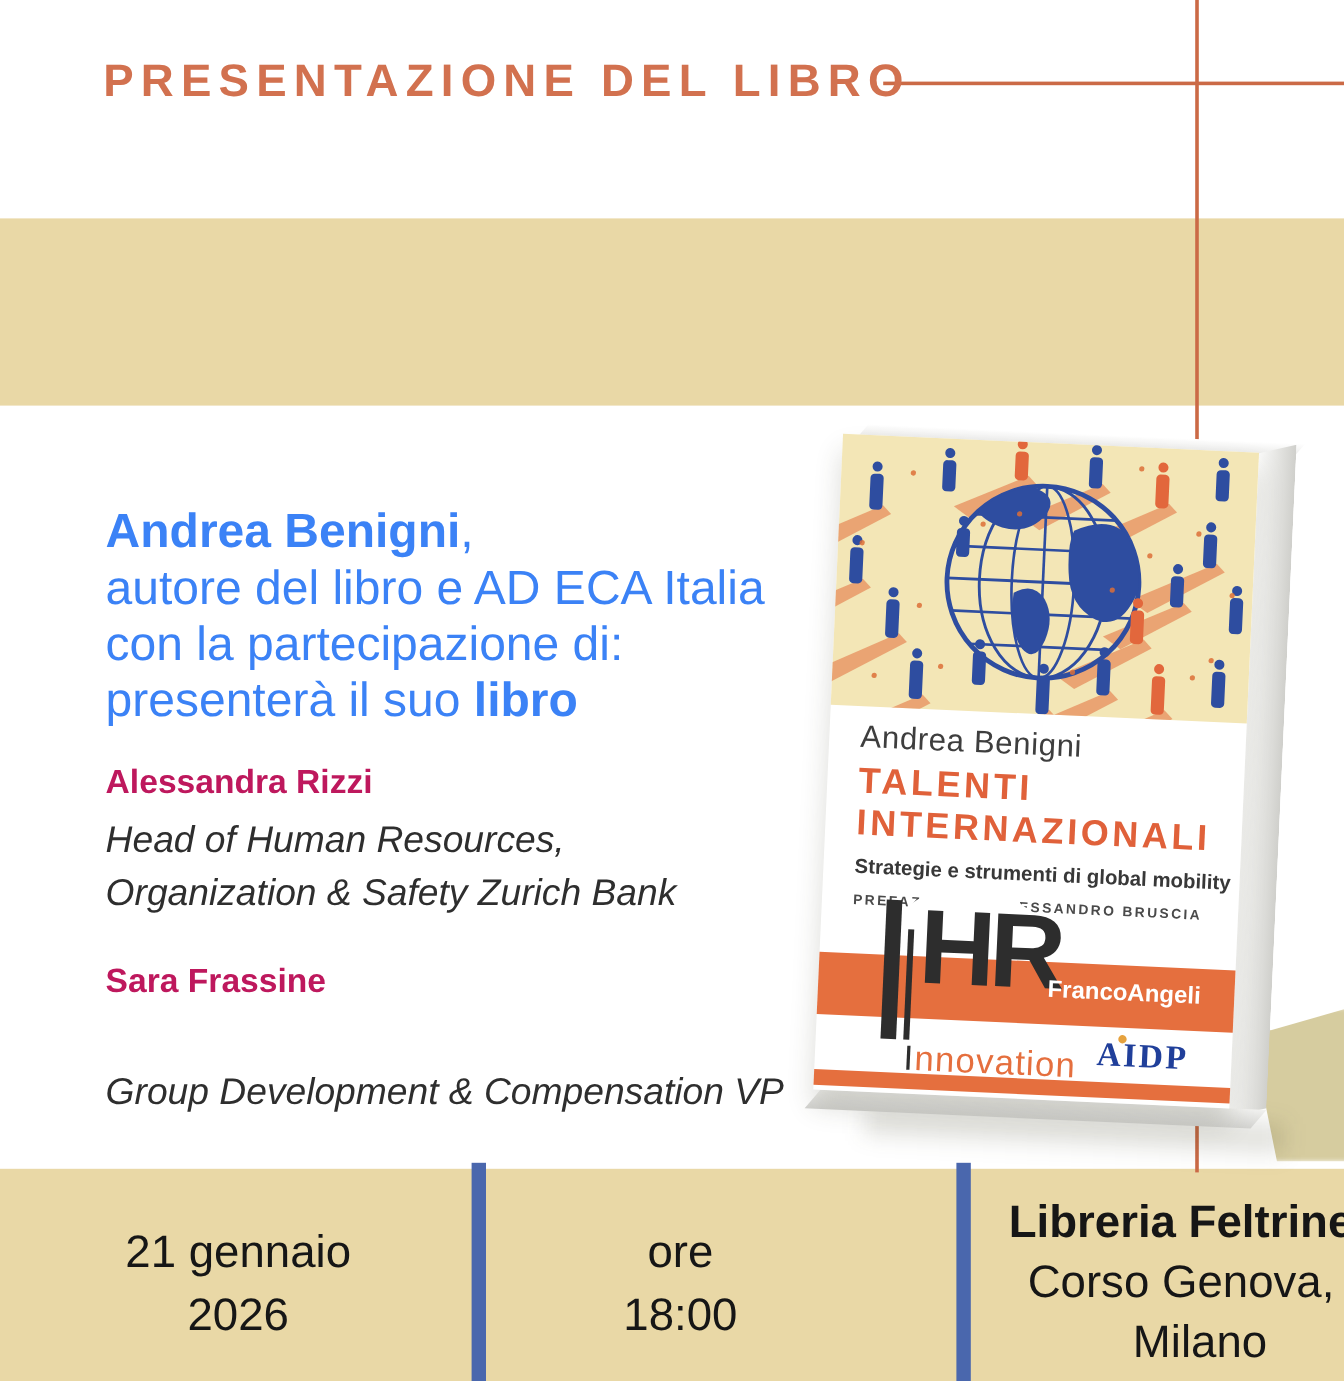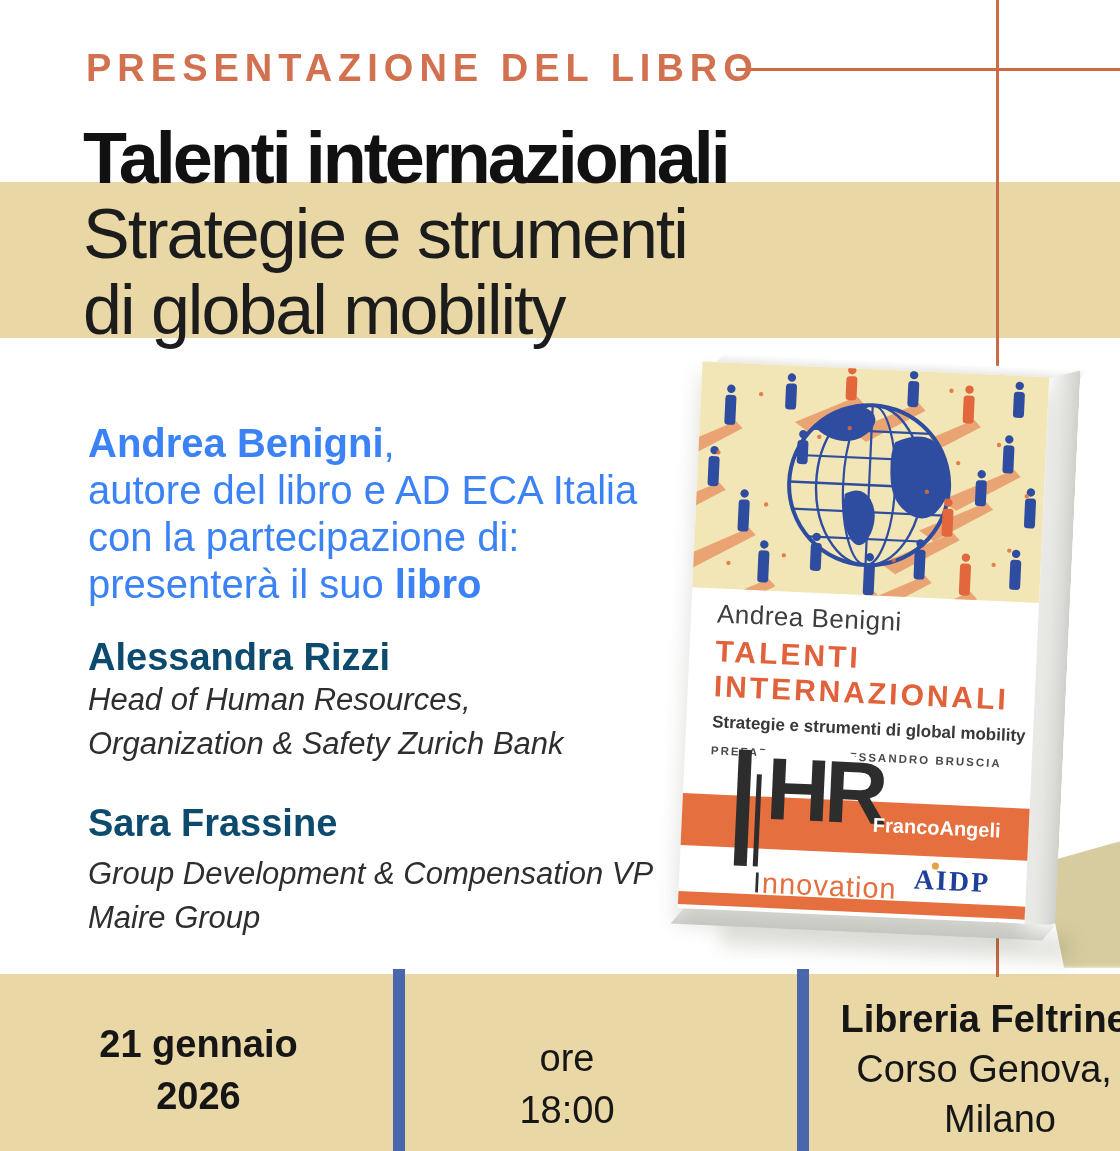--- a/index.html
+++ b/index.html
@@ -32,31 +32,31 @@
   
   .title{left:83px;top:120px;line-height:76px;white-space:nowrap;}
   .title .t-bold{font-size:72px;font-weight:700;letter-spacing:-3px;color:#111;}
   .title .t-light{font-size:70px;font-weight:400;letter-spacing:-2px;color:#1c1c1c;}
 
   
   .intro{left:88px;top:420px;font-size:40px;line-height:47px;color:#3b82f6;white-space:nowrap;}
   .intro b{font-weight:700;}
 
   
-  .speaker-name{left:88px;font-size:38px;font-weight:700;color:#0c4a6e;white-space:nowrap;}
+  .speaker-name{left:88px;font-size:28px;font-weight:700;color:#be185d;white-space:nowrap;}
   .speaker-role{left:88px;font-size:31px;font-style:italic;color:#2e2e2e;line-height:44px;white-space:nowrap;}
   .s1-name{top:636px;}
   .s1-roles{top:678px;}
   .s2-name{top:802px;}
-  .s2-roles{top:852px;}
+  .s2-roles{top:888px;}
 
   
   .f-cell{font-size:38px;line-height:52px;color:#161616;text-align:center;}
-  .f-date{left:0;top:1018px;width:397px;font-weight:bold;}
-  .f-time{left:405px;top:1018px;width:324px;margin-top:14px;}
+  .f-date{left:0;top:1018px;width:397px;}
+  .f-time{left:405px;top:1018px;width:324px;}
   .f-venue{left:830px;top:994px;width:340px;white-space:nowrap;line-height:50px;}
   .f-venue .v-bold{font-weight:700;}
   .divider{width:12px;top:969px;height:182px;background:#4a67ad;}
   .divider-1{left:393px;}
   .divider-2{left:797px;}
 
   
   .book-wrap{left:700px;top:348px;width:410px;height:632px;}
   .book{position:absolute;left:2px;top:14px;transform:rotate(2.6deg);transform-origin:12px 12px;}
   .pages-top{position:absolute;left:10px;top:-9px;width:364px;height:14px;
@@ -100,43 +100,37 @@
 
 <div id="page">
 
   <div class="abs band-top"></div>
   <div class="abs band-bottom"></div>
   <div class="abs vline-orange"></div>
   <div class="abs hline-orange"></div>
 
   <div class="abs kicker">PRESENTAZIONE DEL LIBRO</div>
 
-  <div class="abs title">
-    <div class="t-bold">Talenti internazionali</div>
-    <div class="t-light">Strategie e strumenti</div>
-    <div class="t-light">di global mobility</div>
-  </div>
 
   <div class="abs intro">
     <div><b>Andrea Benigni</b><span>,</span></div>
     <div>autore del libro e AD ECA Italia</div>
     <div>con la partecipazione di:</div>
     <div><span>presenterà il suo </span><b>libro</b></div>
   </div>
 
   <div class="abs speaker-name s1-name">Alessandra Rizzi</div>
   <div class="abs speaker-name s2-name">Sara Frassine</div>
 
   <div class="abs speaker-role s1-roles">
     <div>Head of Human Resources,</div>
     <div>Organization &amp; Safety Zurich Bank</div>
   </div>
   <div class="abs speaker-role s2-roles">
     <div>Group Development &amp; Compensation VP</div>
-    <div>Maire Group</div>
   </div>
 
   <div class="abs book-shadow"></div>
   <div class="abs book-underglow"></div>
   <div class="abs book-wrap">
     <div class="book">
       <div class="pages-top"></div>
       <div class="pages-right"></div>
       <div class="pages-bottom"></div>
       <div class="cover">

